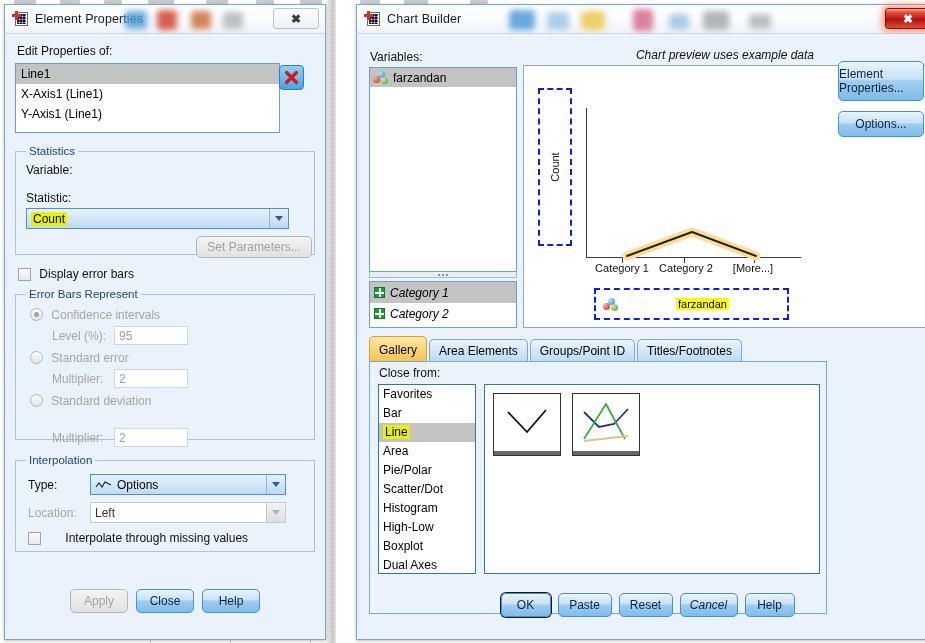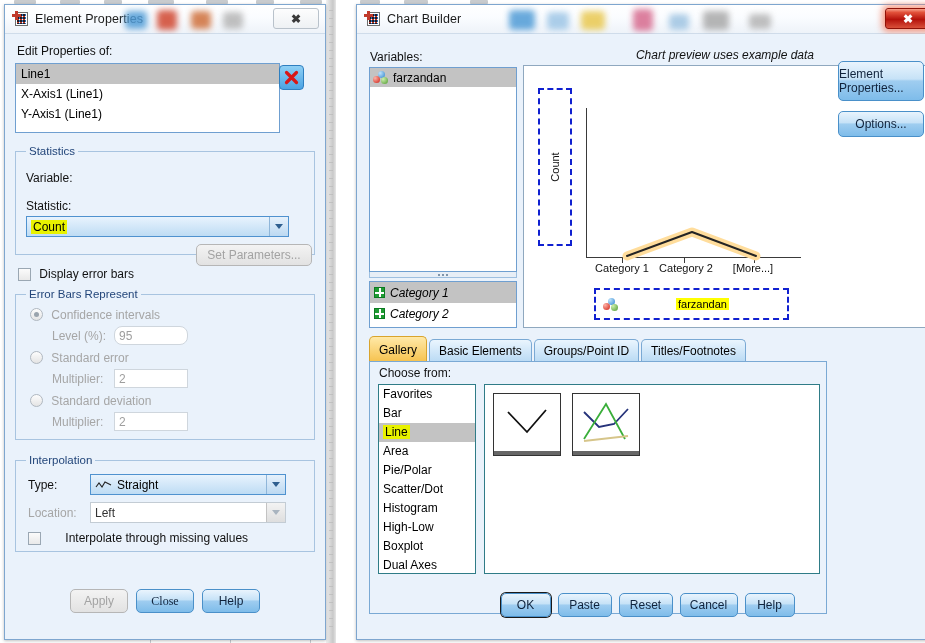--- a/index.html
+++ b/index.html
@@ -277,21 +277,21 @@
         </div>
         <div class="x-btn" style="right:11px; top:2px;">
           <svg width="17" height="17" viewBox="0 0 17 17">
             <path d="M3.5 3.5 L13.5 13.5 M13.5 3.5 L3.5 13.5" stroke="#d81717" stroke-width="3.2" stroke-linecap="round"></path>
           </svg>
         </div>
       </div>
 
       <fieldset class="grp" style="margin-top:12px; height:110px;">
         <legend>Statistics</legend>
-        <div class="lbl" style="margin-bottom:14px;margin-top:8px;">Variable:</div>
+        <div class="lbl" style="margin-bottom:14px;">Variable:</div>
         <div class="lbl" style="margin-bottom:3px;">Statistic:</div>
         <div class="combo active" style="width:263px;">
           <span class="hl">Count</span>
           <span class="arrow-box">
               <i class="caret"></i>
             </span>
         </div>
         <div class="btn disabled" style="position:absolute; right:13px; margin-top:7px; width:116px;height:22px;">Set Parameters...</div>
       </fieldset>
 
@@ -302,52 +302,52 @@
 
       <fieldset class="grp" style="height:152px;">
         <legend>Error Bars Represent</legend>
 
         <div style="margin:2px 0 4px 4px;">
           <span class="radio checked"></span>
           <span class="lbl dis-txt" style="margin-left:5px;">Confidence intervals</span>
         </div>
         <div style="margin:0 0 6px 26px; display:flex; align-items:center;">
           <span class="lbl dis-txt" style="width:62px;">Level (%):</span>
-          <span class="txtbox" style="width:74px;border-radius:8px;">95</span>
+          <span class="txtbox" style="width:74px;">95</span>
         </div>
 
         <div style="margin:0 0 4px 4px;">
           <span class="radio"></span>
           <span class="lbl dis-txt" style="margin-left:5px;">Standard error</span>
         </div>
         <div style="margin:0 0 6px 26px; display:flex; align-items:center;">
           <span class="lbl dis-txt" style="width:62px;">Multiplier:</span>
           <span class="txtbox" style="width:74px;">2</span>
         </div>
 
-        <div style="margin:0 0 4px 4px;">
+        <div style="margin:0 0 20px 4px;">
           <span class="radio"></span>
           <span class="lbl dis-txt" style="margin-left:5px;">Standard deviation</span>
         </div>
         <div style="margin:0 0 0 26px; display:flex; align-items:center;">
           <span class="lbl dis-txt" style="width:62px;">Multiplier:</span>
           <span class="txtbox" style="width:74px;">2</span>
         </div>
       </fieldset>
 
       <fieldset class="grp" style="margin-top:14px; height:98px;">
         <legend>Interpolation</legend>
 
         <div style="display:flex; align-items:center; margin:2px 0 7px 2px;">
           <span class="lbl" style="width:62px;">Type:</span>
           <span class="combo active" style="width:196px;">
             <svg width="17" height="10" viewBox="0 0 17 10" style="margin-right:5px;">
               <path d="M1 7 L4 3 L7 7 L10 2 L16 5" stroke="#222" stroke-width="1.1" fill="none"></path>
             </svg>
-            <span>Straight</span>
+            <span>Options</span>
             <span class="arrow-box">
                 <i class="caret"></i>
               </span>
           </span>
         </div>
 
         <div style="display:flex; align-items:center; margin:0 0 8px 2px;">
           <span class="lbl dis-txt" style="width:62px;">Location:</span>
           <span class="combo plain" style="width:196px; border-color:#c3ccd4; color:#333;">
             <span>Left</span>
@@ -358,21 +358,21 @@
         </div>
 
         <div style="margin-left:2px;">
           <span class="chk"><span class="chk-in"></span></span>
           <span class="lbl" style="margin-left:21px;">Interpolate through missing values</span>
         </div>
       </fieldset>
 
       <div style="position:absolute; left:0; right:0; bottom:26px; display:flex; justify-content:center; gap:8px;">
         <div class="btn disabled" style="width:58px;height:24px;">Apply</div>
-        <div class="btn" style="width:58px;height:24px;font-family:Liberation Serif, serif;">Close</div>
+        <div class="btn" style="width:58px;height:24px;">Close</div>
         <div class="btn" style="width:58px;height:24px;">Help</div>
       </div>
     </div>
   </div>
 
   <div class="win" id="cb">
     <div class="titlebar">
       <div class="spss-icon">
         <div class="page"></div>
           <div class="grid"></div>
@@ -454,27 +454,27 @@
               <i style="position:absolute;left:0;top:5px;width:7px;height:7px;border-radius:50%;background:radial-gradient(circle at 30% 30%,#ffb3a8,#cc1f14);display:block;"></i>
               <i style="position:absolute;left:8px;top:6px;width:7px;height:7px;border-radius:50%;background:radial-gradient(circle at 30% 30%,#cdf0ad,#4f9a2f);display:block;"></i>
             </span>
             <span class="hl-y" style="position:absolute; left:80px; top:8px; font-size:11px;">farzandan</span>
           </div>
         </div>
       </div>
 
       <div id="tabs">
         <div class="tab active">Gallery</div>
-        <div class="tab">Basic Elements</div>
+        <div class="tab">Area Elements</div>
         <div class="tab">Groups/Point ID</div>
         <div class="tab">Titles/Footnotes</div>
       </div>
 
       <div id="tabpanel">
-        <div class="lbl" style="position:absolute; left:9px; top:4px;">Choose from:</div>
+        <div class="lbl" style="position:absolute; left:9px; top:4px;">Close from:</div>
 
         <div id="gallerylist">
           <div class="grow">Favorites</div>
           <div class="grow">Bar</div>
           <div class="grow sel">
             <span class="hl">Line</span>
           </div>
           <div class="grow">Area</div>
           <div class="grow">Pie/Polar</div>
           <div class="grow">Scatter/Dot</div>
@@ -504,18 +504,18 @@
 
       <div class="btn right-btn" style="left:481px; top:27px; width:86px; height:40px; flex-direction:column; line-height:14px;">
         <span>Element Properties...</span>
       </div>
       <div class="btn right-btn" style="left:481px; top:77px; width:86px; height:26px;">Options...</div>
 
       <div style="position:absolute; left:0; right:0; bottom:22px; display:flex; justify-content:center; gap:7px;">
         <div class="btn focus" style="width:50px;height:24px;">OK</div>
         <div class="btn" style="width:54px;height:24px;text-align:right;">Paste</div>
         <div class="btn" style="width:54px;height:24px;">Reset</div>
-        <div class="btn" style="width:58px;height:24px;">Cancel</div>
+        <div class="btn" style="width:58px;height:24px;font-style:italic;">Cancel</div>
         <div class="btn" style="width:50px;height:24px;">Help</div>
       </div>
     </div>
   </div>
 </div>
 
 </body></html>

